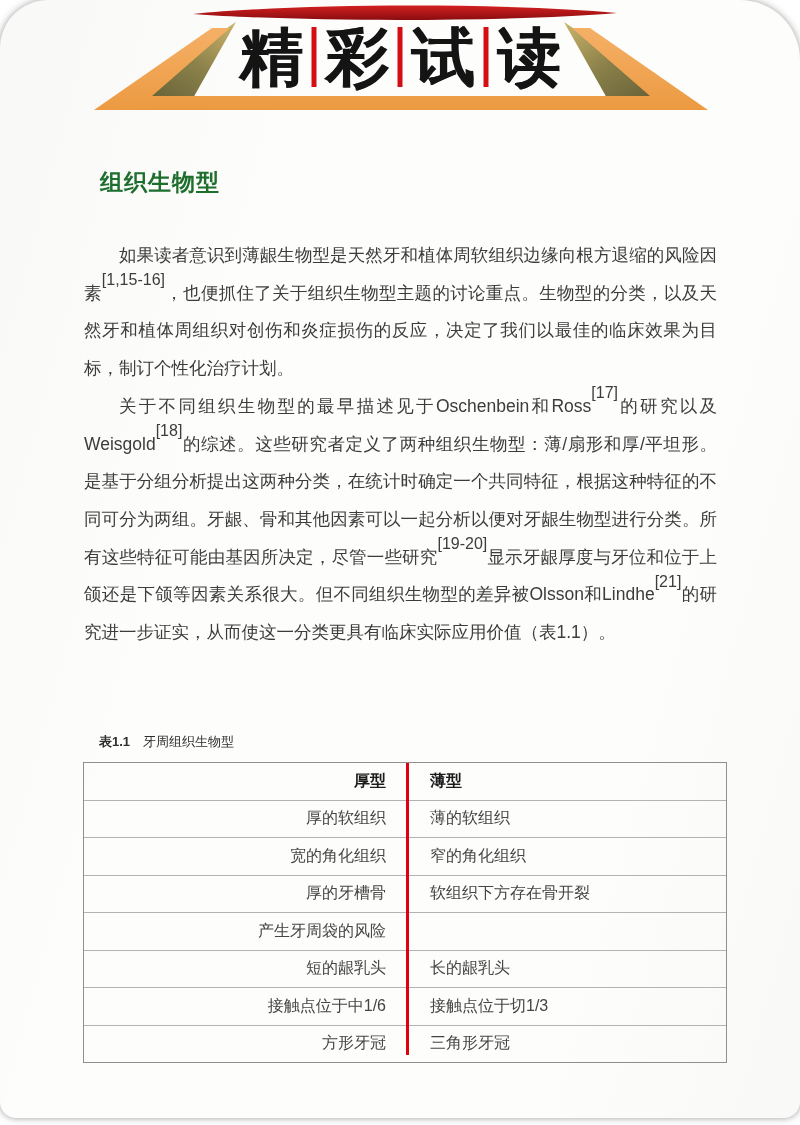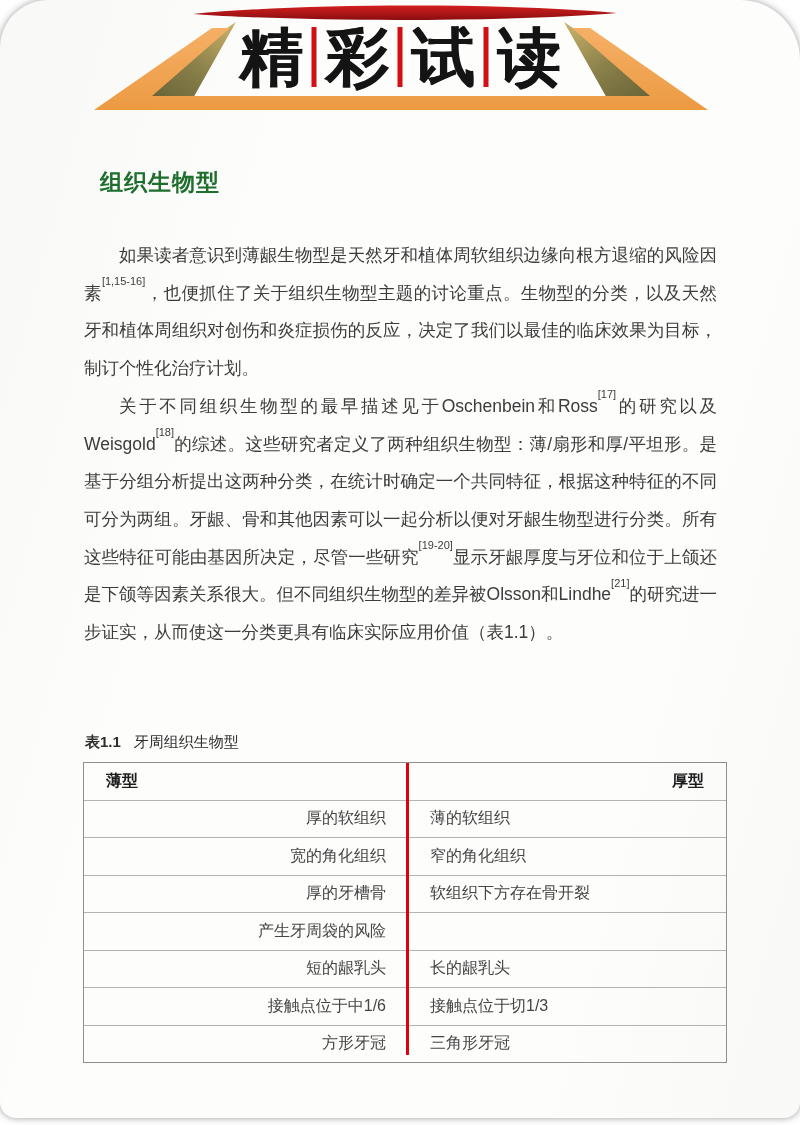--- a/index.html
+++ b/index.html
@@ -65,32 +65,32 @@
     left: 84px;
     top: 237px;
     width: 633px;
     font-size: 17.5px;
     line-height: 37.7px;
     text-align: justify;
     color: #3c3c3c;
   }
   .paragraphs p { margin: 0; text-indent: 2em; }
   .paragraphs sup {
-    font-size: 11px;
+    font-size: 16px;
     line-height: 0;
     position: relative;
     top: -7px;
     letter-spacing: 0;
   }
   
   .caption {
     position: absolute;
-    left: 85px;
+    left: 99px;
     top: 733px;
-    font-size: 15px;
+    font-size: 13px;
     color: #2e2e2e;
   }
   .caption .cap-label { font-weight: bold; }
   .caption .cap-text { margin-left: 13px; }
   .biotable {
     position: absolute;
     left: 83px;
     top: 762px;
     width: 644px;
     height: 301px;
@@ -172,22 +172,22 @@
         <p>关于不同组织生物型的最早描述见于Oschenbein和Ross<sup>[17]</sup>的研究以及Weisgold<sup>[18]</sup>的综述。这些研究者定义了两种组织生物型：薄/扇形和厚/平坦形。是基于分组分析提出这两种分类，在统计时确定一个共同特征，根据这种特征的不同可分为两组。牙龈、骨和其他因素可以一起分析以便对牙龈生物型进行分类。所有这些特征可能由基因所决定，尽管一些研究<sup>[19-20]</sup>显示牙龈厚度与牙位和位于上颌还是下颌等因素关系很大。但不同组织生物型的差异被Olsson和Lindhe<sup>[21]</sup>的研究进一步证实，从而使这一分类更具有临床实际应用价值（表1.1）。</p>
       </div>
 
     <div class="caption">
       <span class="cap-label">表1.1</span><span class="cap-text">牙周组织生物型</span>
     </div>
 
     <div class="biotable" id="biotable">
       <div class="col-divider"></div>
     <div class="trow thead">
+          <div class="tcell left">厚型</div>
           <div class="tcell right">薄型</div>
-          <div class="tcell left">厚型</div>
         </div>
         <div class="trow">
           <div class="tcell left">厚的软组织</div>
           <div class="tcell right">薄的软组织</div>
         </div>
         <div class="trow">
           <div class="tcell left">宽的角化组织</div>
           <div class="tcell right">窄的角化组织</div>
         </div>
         <div class="trow">

